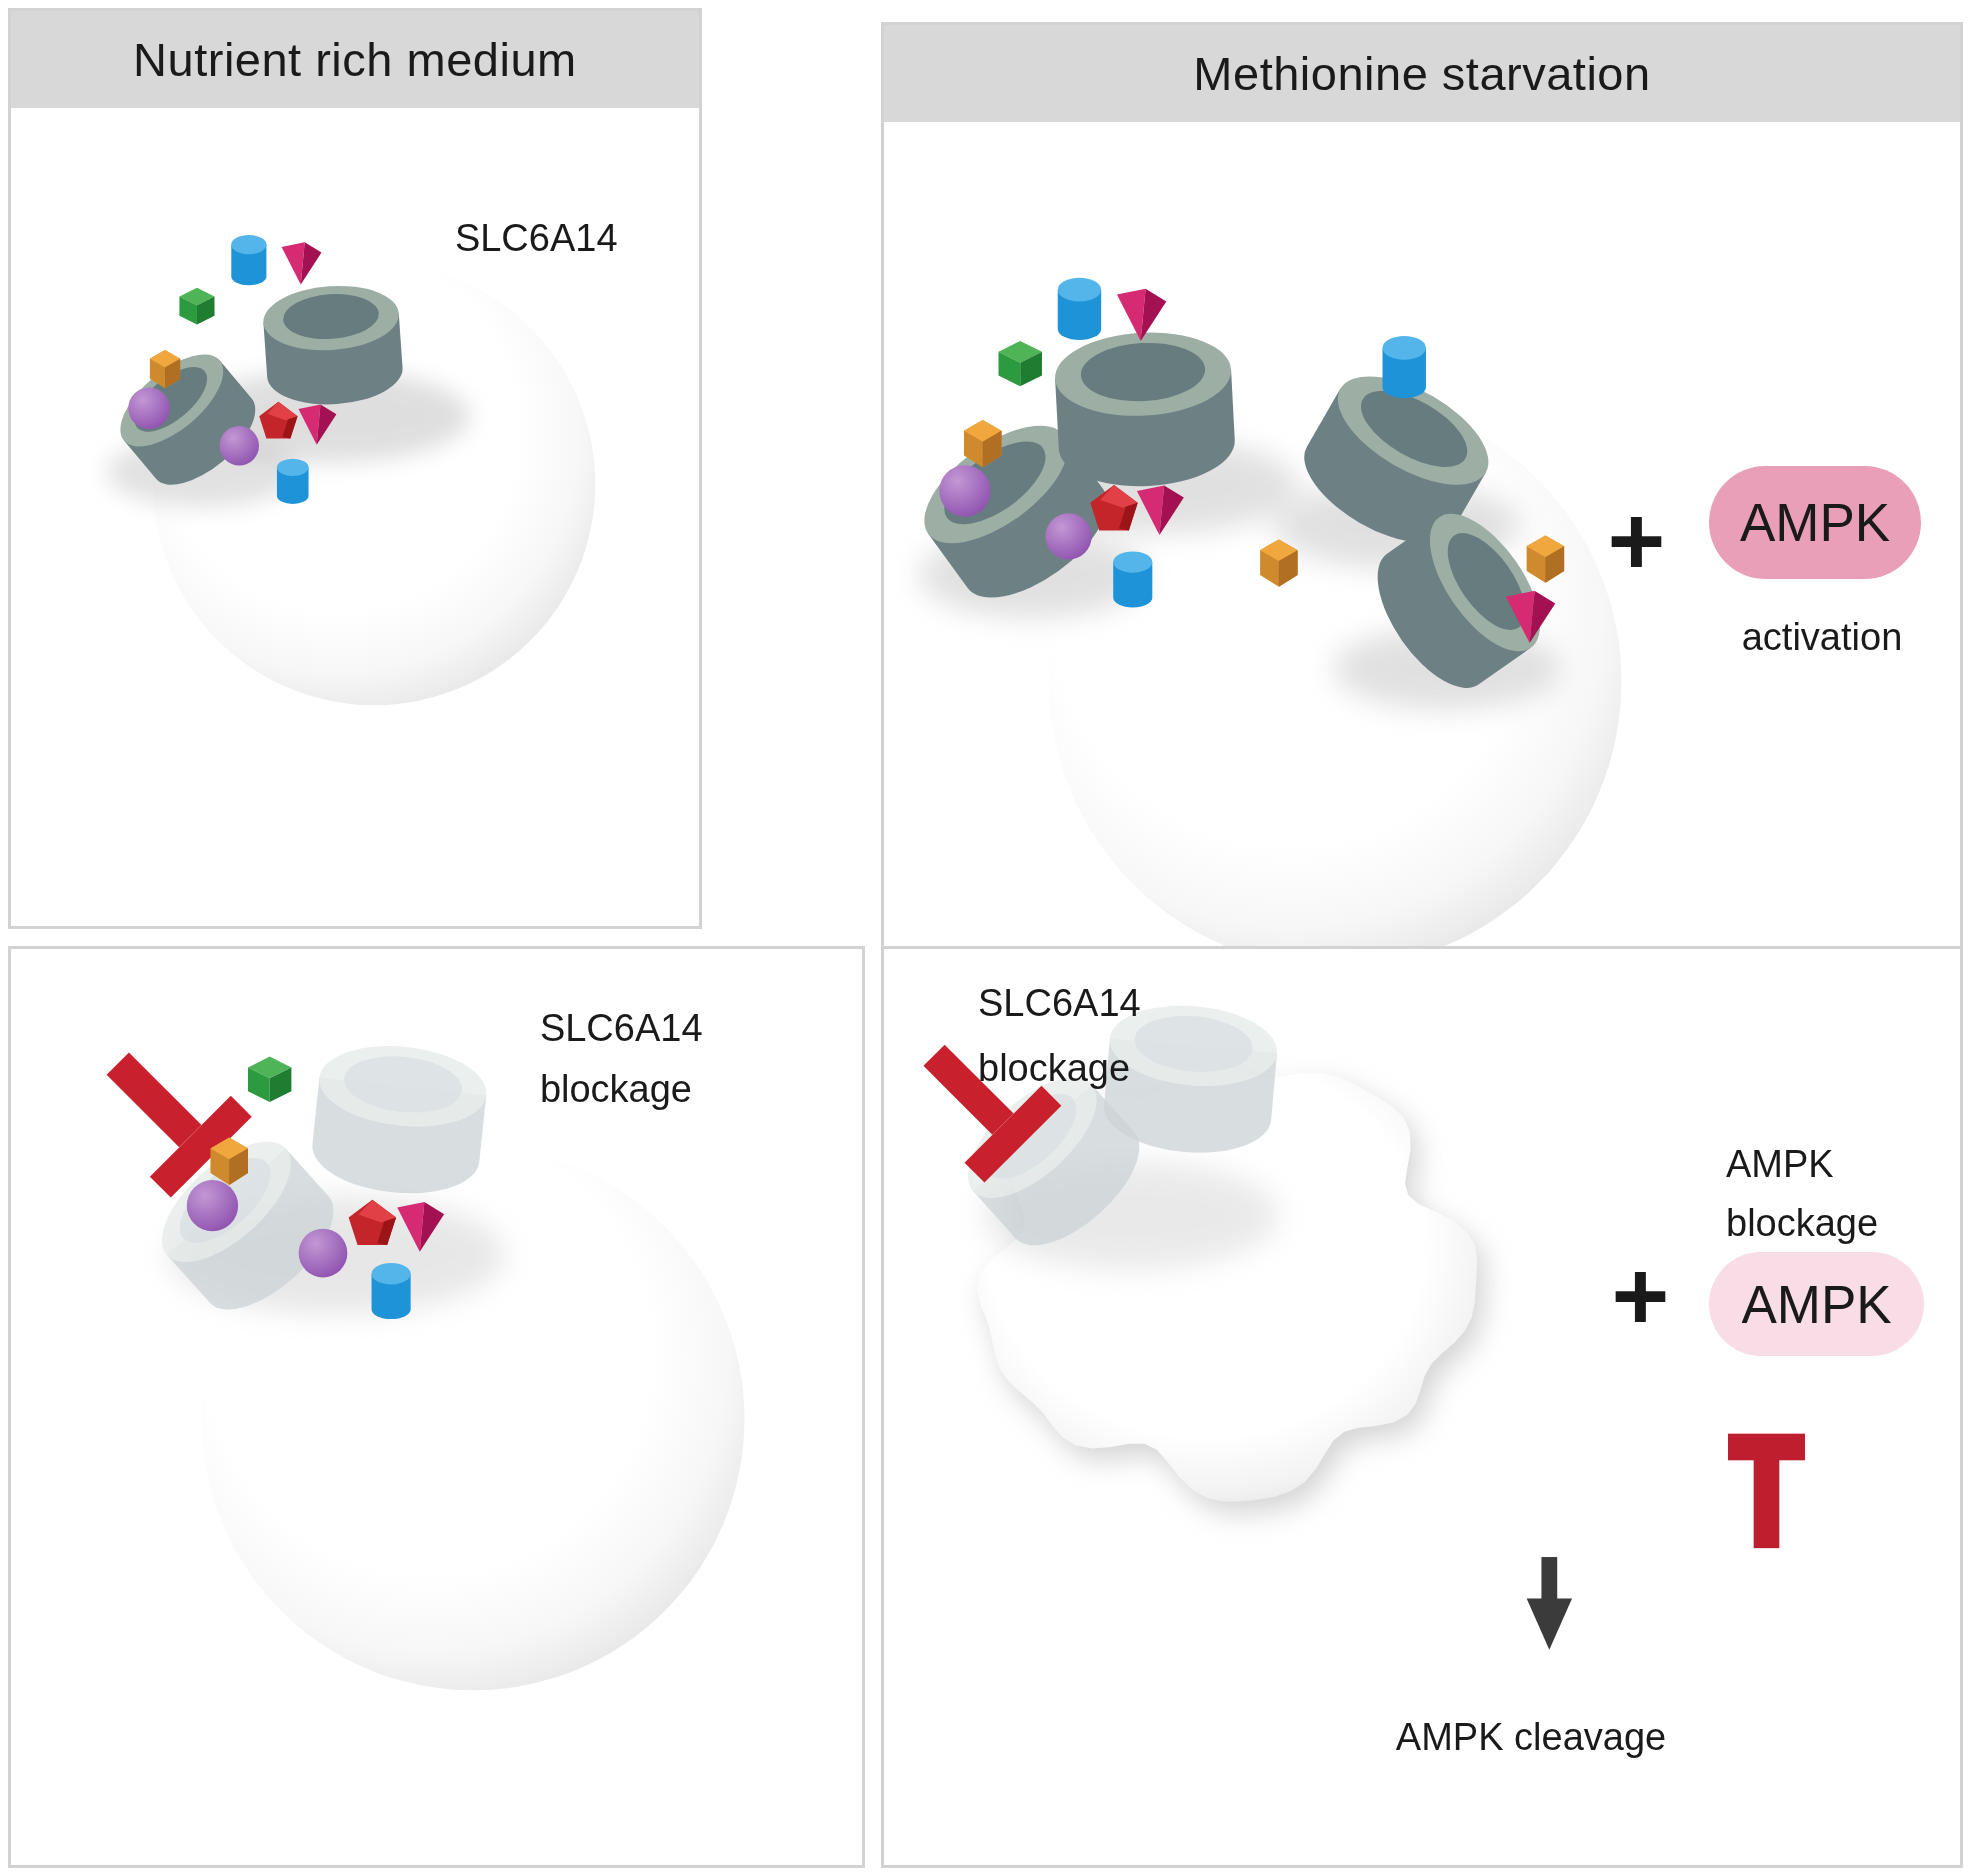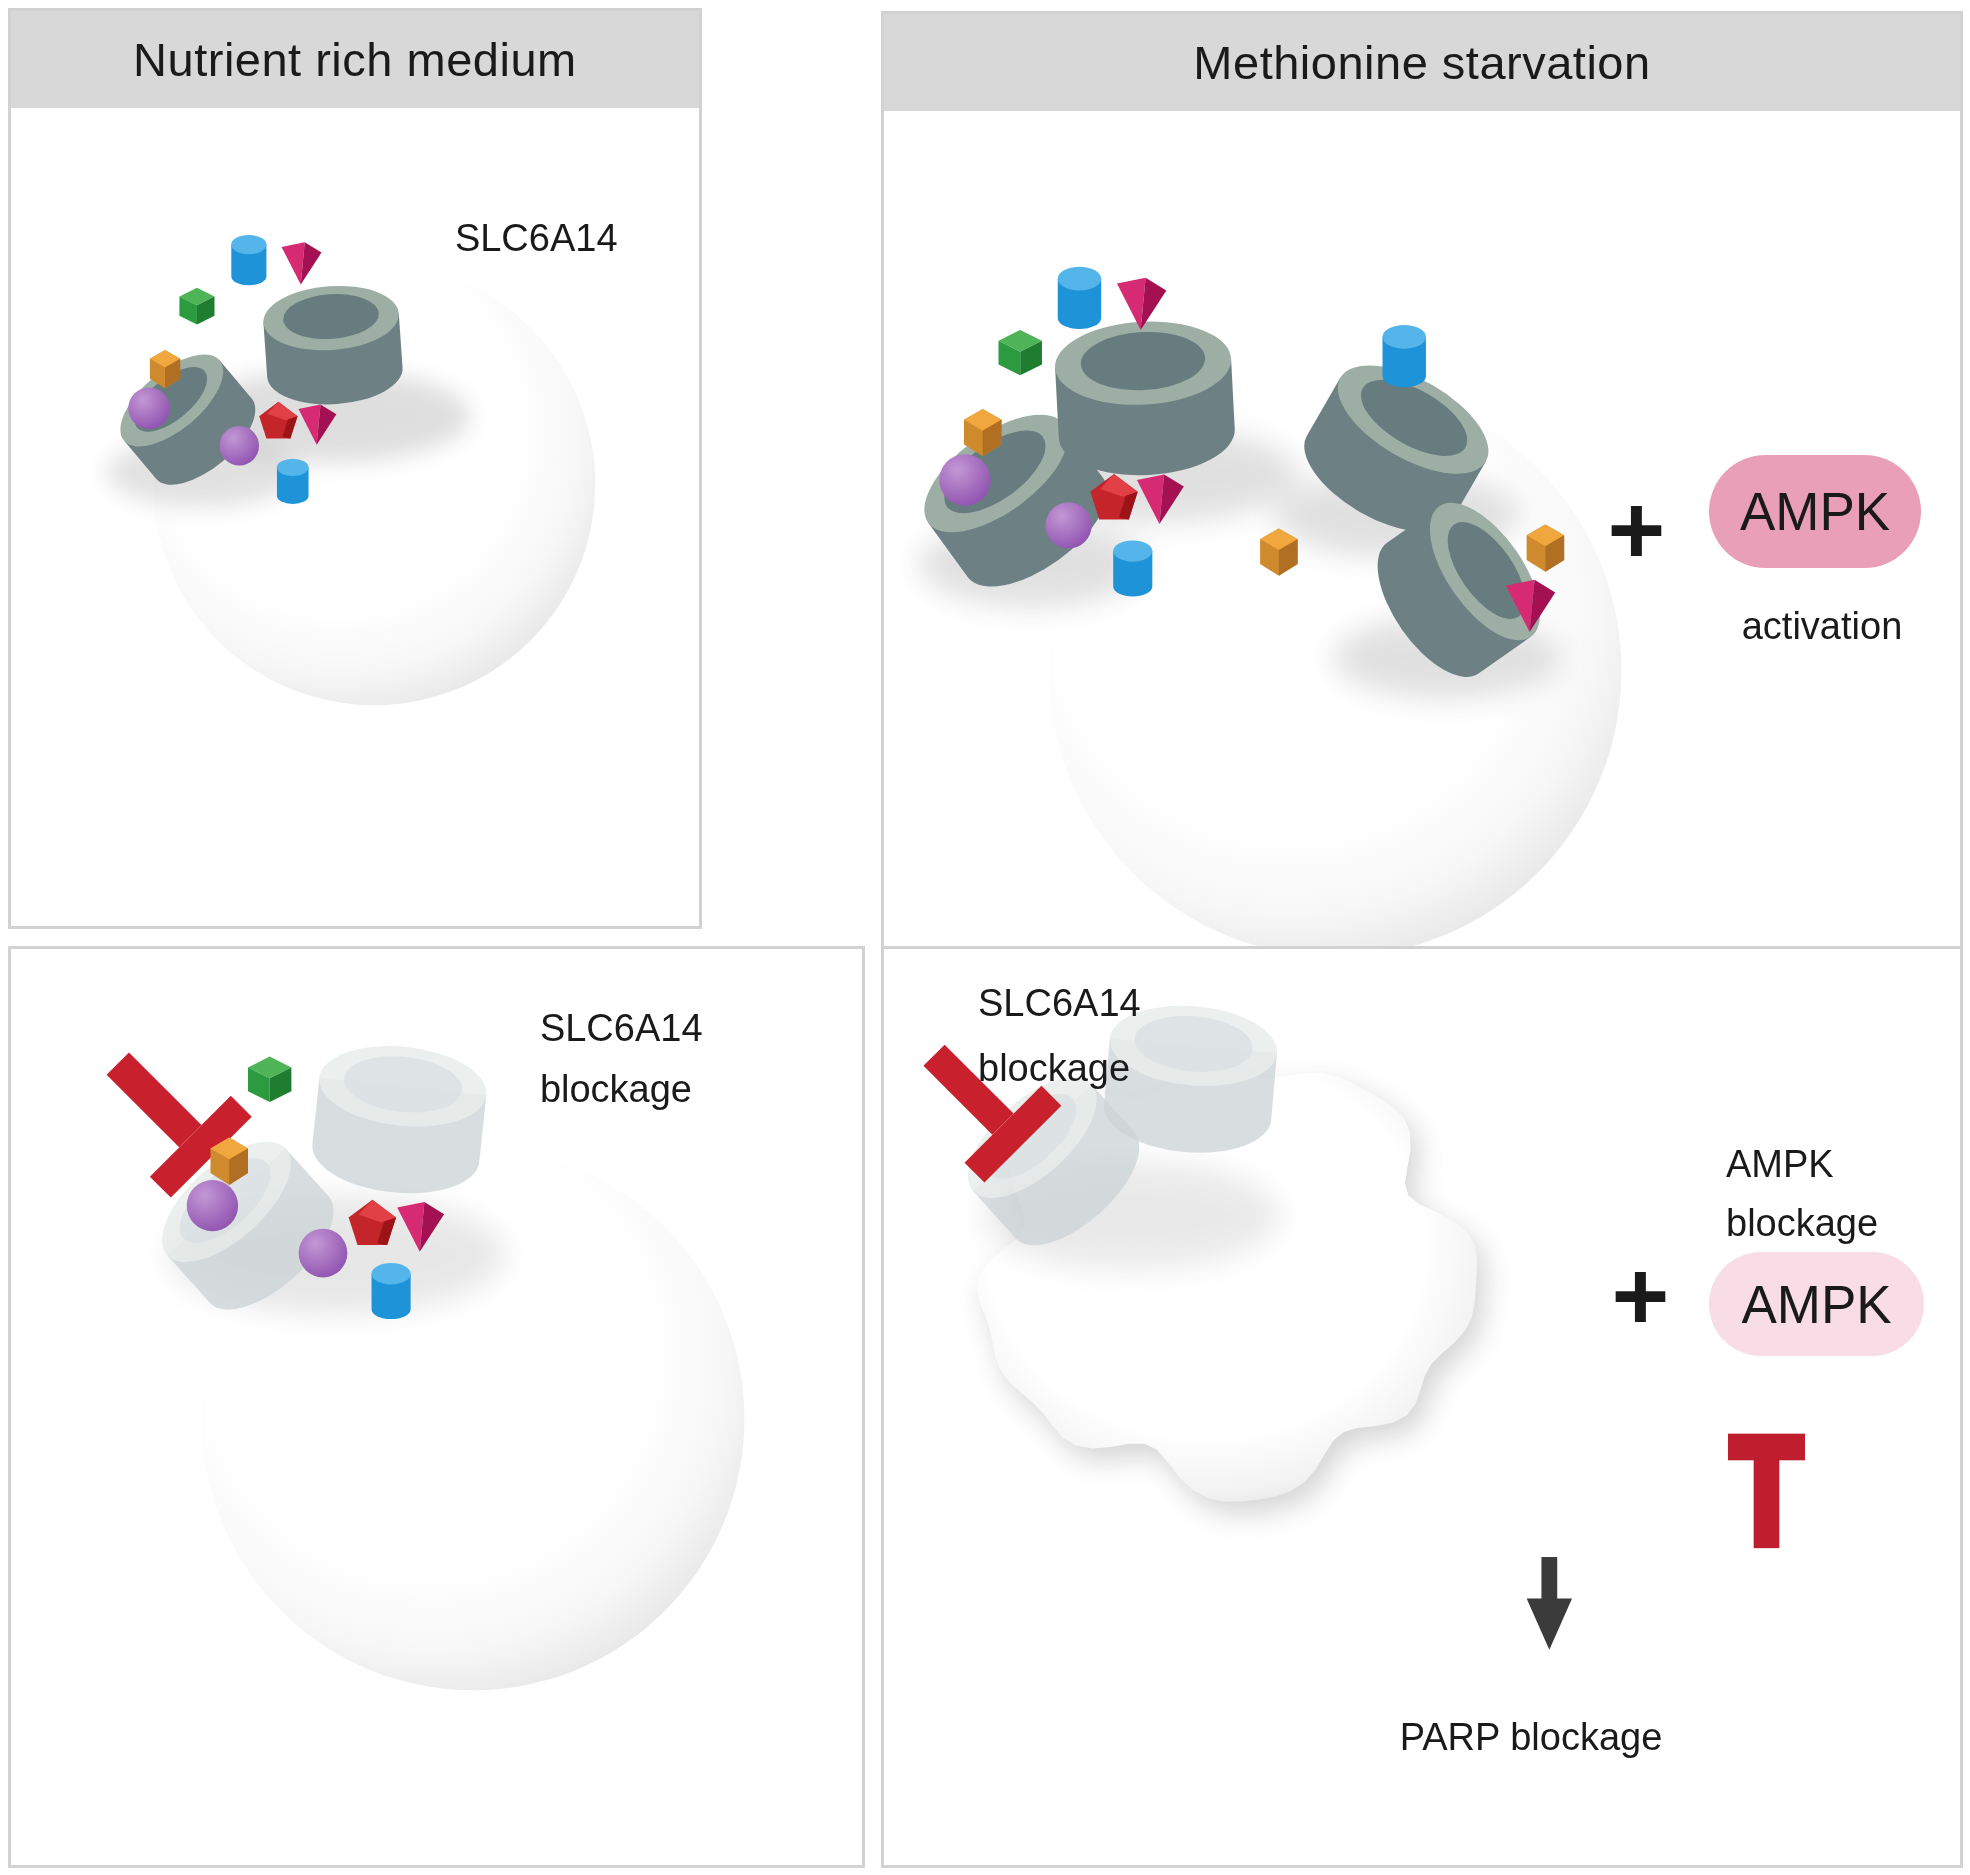--- a/index.html
+++ b/index.html
@@ -1,20 +1,20 @@
 <!DOCTYPE html>
 <html><head>
 <meta charset="utf-8">
 <style>
   html,body{margin:0;padding:0;background:#ffffff;}
   body{width:1970px;height:1876px;position:relative;font-family:"Liberation Sans",sans-serif;color:#1a1a1a;}
   #stage{position:absolute;inset:0;background:#fff;}
   .panel{position:absolute;border:3.9px solid #d2d2d2;background:#fff;box-sizing:border-box;overflow:hidden;}
   .p-tl{left:7.9px;top:7.9px;width:694px;height:921px;}
-  .p-tr{left:881px;top:11px;width:1082px;height:1093px;}
+  .p-tr{left:881px;top:22px;width:1082px;height:1093px;}
   .p-bl{left:7.9px;top:946px;width:857px;height:922px;}
   .p-br{left:881px;top:946px;width:1082px;height:922px;}
   svg.art{position:absolute;left:0;top:0;width:100%;height:100%;display:block;}
   .band{position:absolute;left:0;top:0;right:0;height:97px;background:#d8d8d8;display:flex;align-items:center;justify-content:center;font-size:47px;letter-spacing:0.5px;}
   .lbl{position:absolute;font-size:38px;line-height:61px;margin-top:12px;}
   .lbl .ln{display:block;}
   .center{transform:translateX(-50%);text-align:center;}
   .plus{position:absolute;width:99px;height:99px;display:flex;align-items:center;justify-content:center;font-size:99px;font-weight:700;}
   .pill{position:absolute;display:flex;align-items:center;justify-content:center;font-size:53px;border-radius:59px;}
   .pill-active{left:825px;top:441px;width:212px;height:113px;background:#e99fb7;}
@@ -204,18 +204,18 @@
     </div>
     <div class="lbl" style="left:842px;top:174px;line-height:59px;">
       <span class="ln">AMPK</span>
       <span class="ln">blockage</span>
     </div>
     <div class="plus" style="left:707px;top:297px;">+</div>
     <div class="pill pill-blocked">
       <span>AMPK</span>
     </div>
     <div class="lbl center" style="left:647px;top:747px;line-height:59px;">
-      <span class="ln">PARP blockage</span>
+      <span class="ln">AMPK cleavage</span>
     </div>
   </section>
 
 </div>
 
 
 </body></html>

